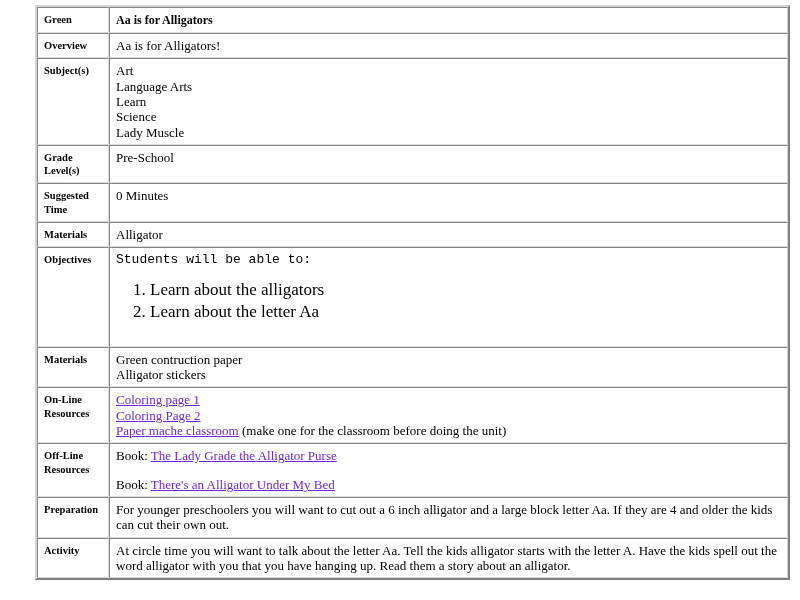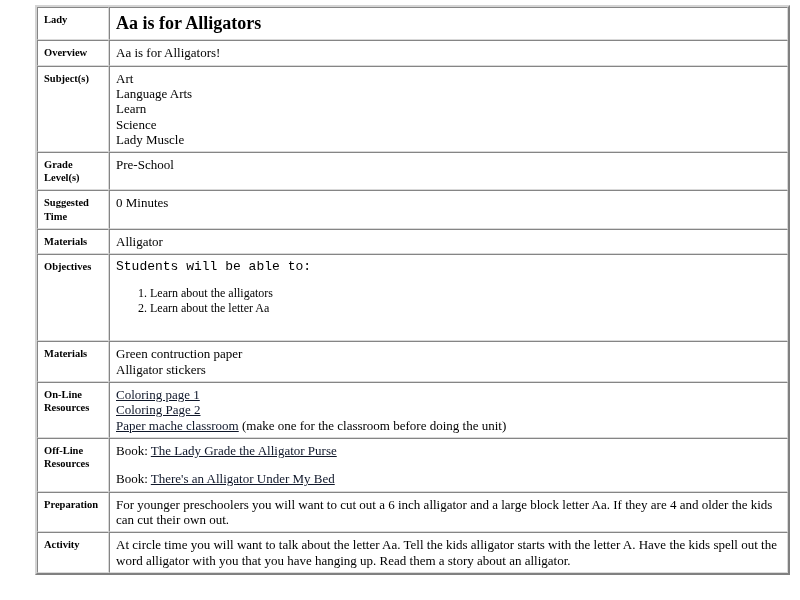--- a/index.html
+++ b/index.html
@@ -55,60 +55,60 @@
   td.content {
     font-family: "Liberation Serif", "DejaVu Serif", serif;
     font-size: 13px;
     line-height: 1.18;
     padding: 4px 6px 4px 6px;
     color: #000;
   }
 
   td.content.title-cell {
     font-weight: bold;
-    font-size: 18px;
+    font-size: 12px;
     padding-top: 5px;
     padding-bottom: 5px;
   }
 
   .lines > div {
     white-space: pre-wrap;
   }
 
   .row-tall-subject td { height: 74px; }
   .row-tall-objectives td { height: 70px; }
 
   ol.objectives {
     margin: 9px 0 6px 0;
     padding-left: 34px;
-    font-size: 12px;
+    font-size: 17px;
     line-height: 1.25;
   }
   ol.objectives li { margin: 0; padding: 0; }
 
   a.reslink {
-    color: #0f172a;
+    color: #6d28d9;
     text-decoration: underline;
   }
 
   .para { margin: 0 0 0 0; }
   .para + .para { margin-top: 13px; }
 
   .intro { margin-bottom: 12px; font-family: Liberation Mono, monospace; }
 
   .spacer-bottom { height: 14px; }
 </style>
 </head>
 <body>
 
 <div class="page">
   <table class="lesson">
     <tbody id="lesson-body">
         <tr>
-          <td class="label">Lady</td>
+          <td class="label">Green</td>
           <td class="content title-cell">
             <div class="lines">
               <div>Aa is for Alligators</div>
             </div>
           </td>
         </tr>
         <tr>
           <td class="label">Overview</td>
           <td class="content">
             <div class="lines">

